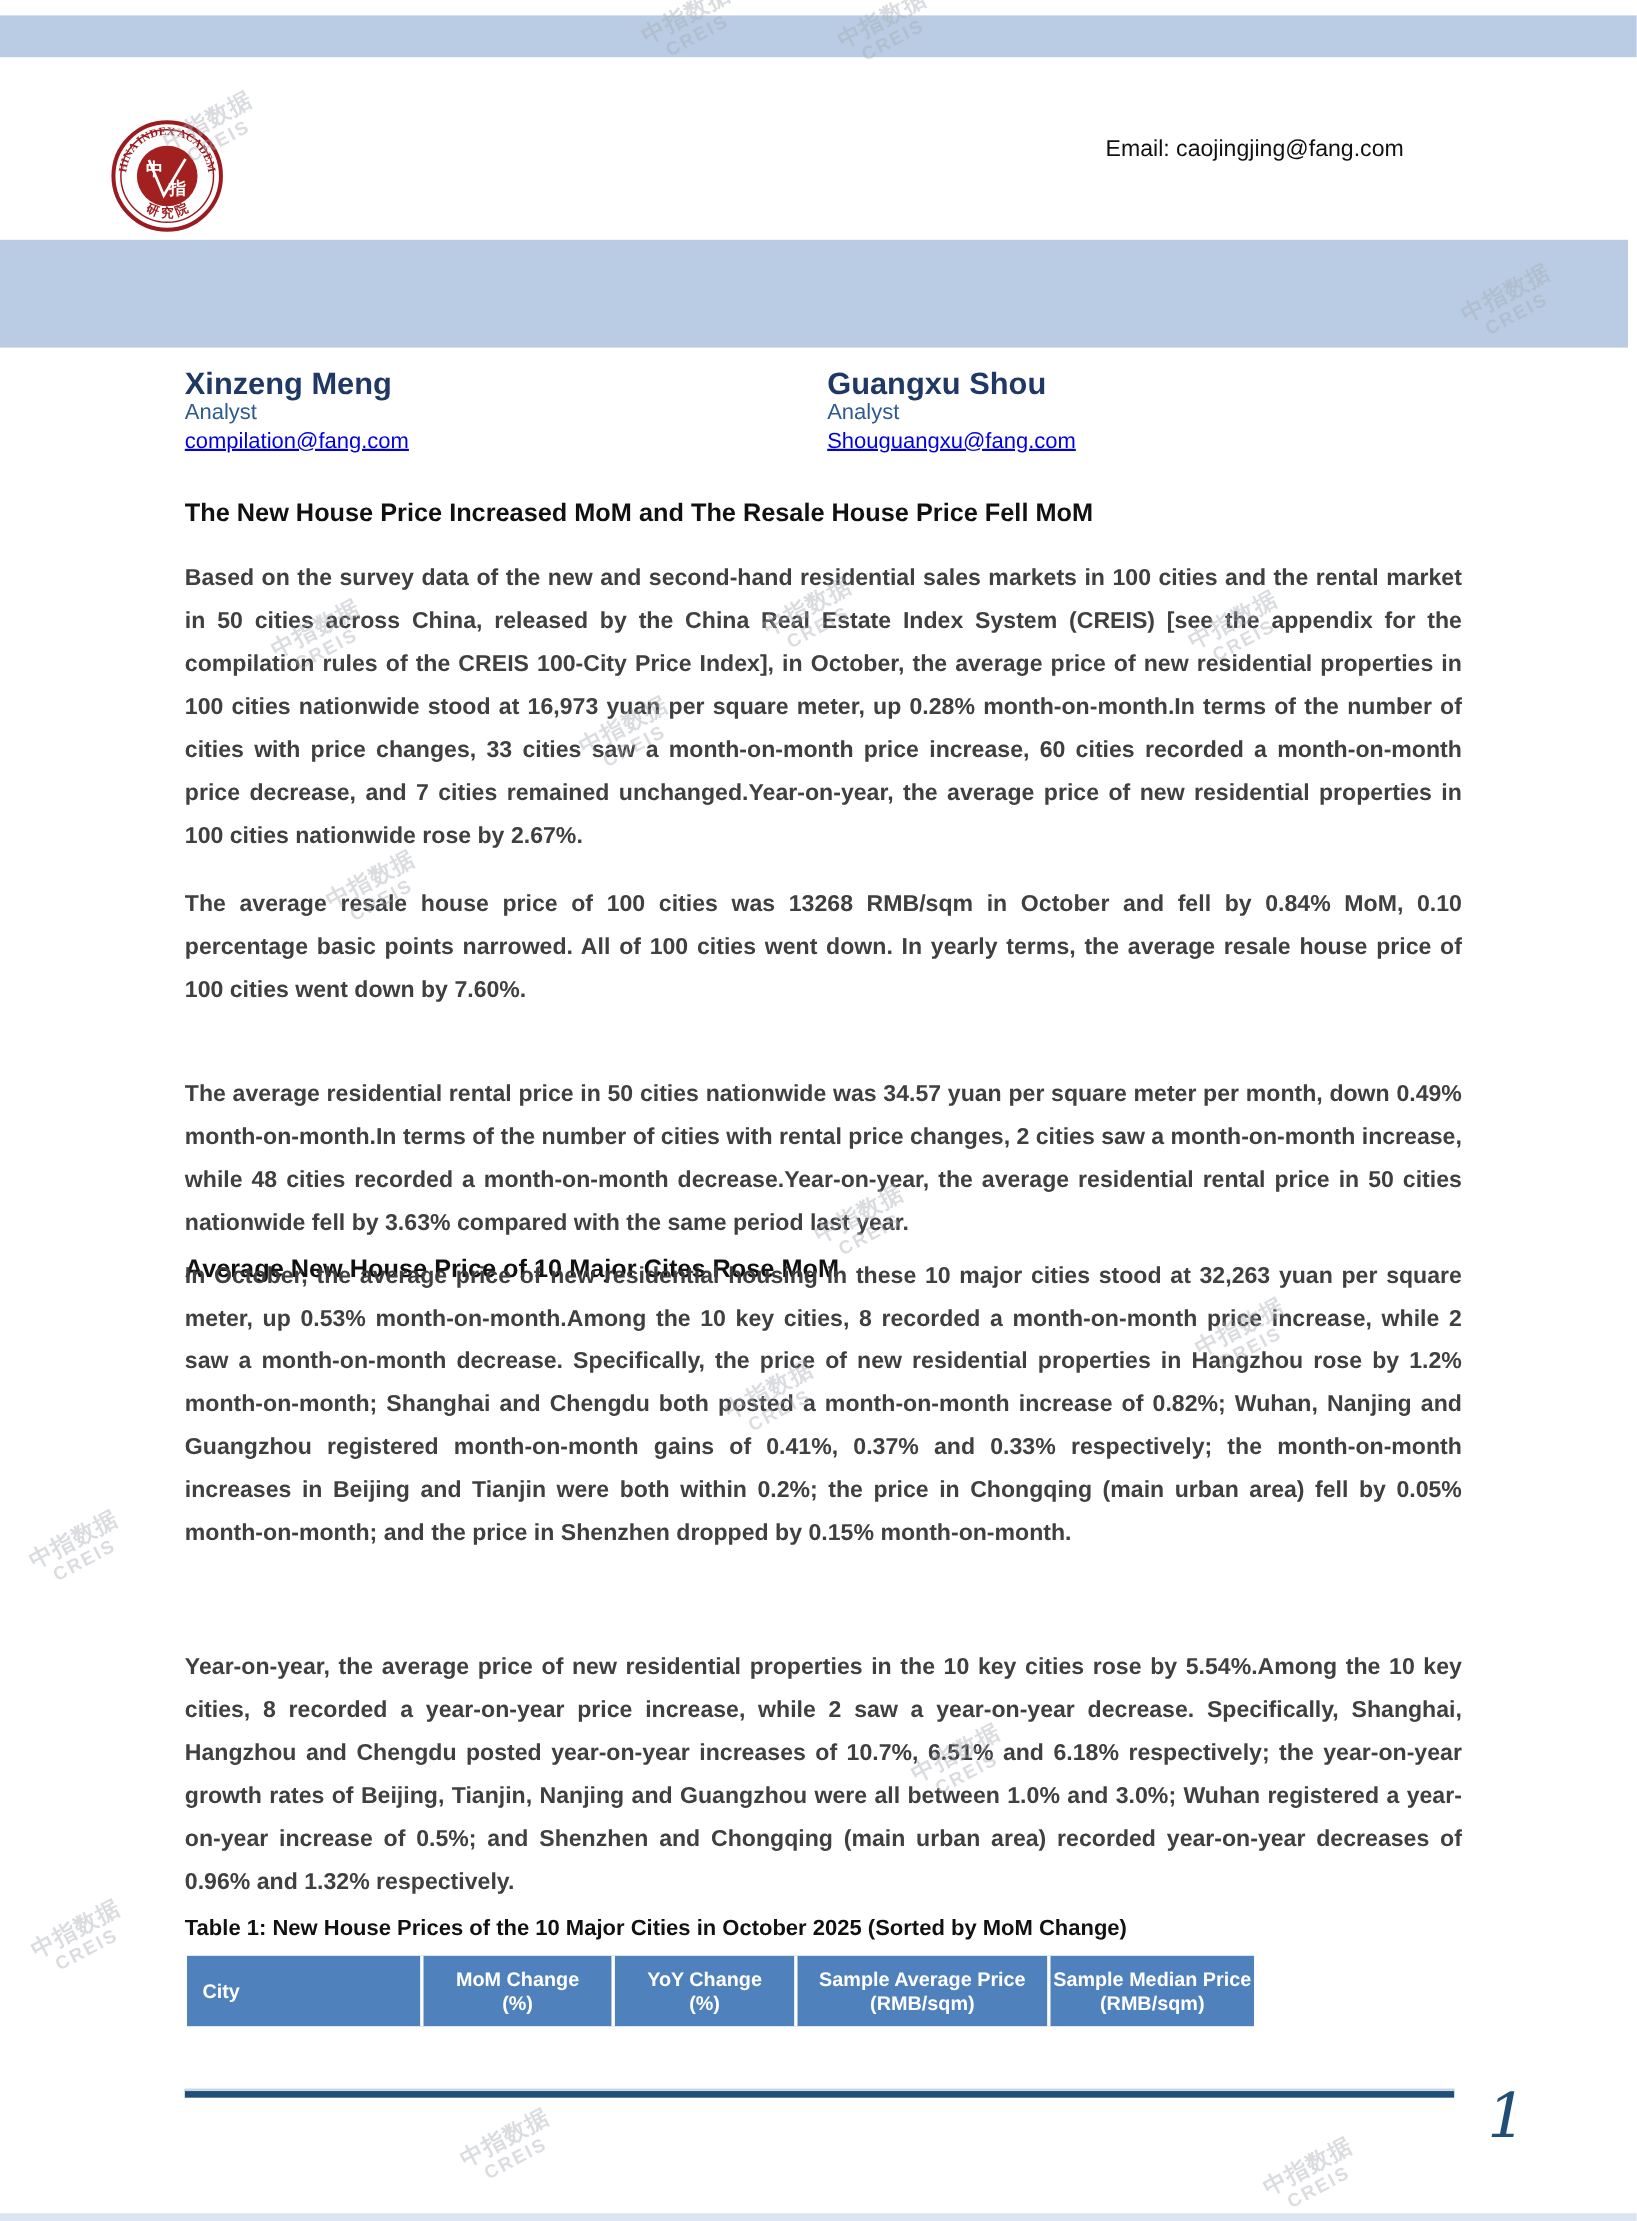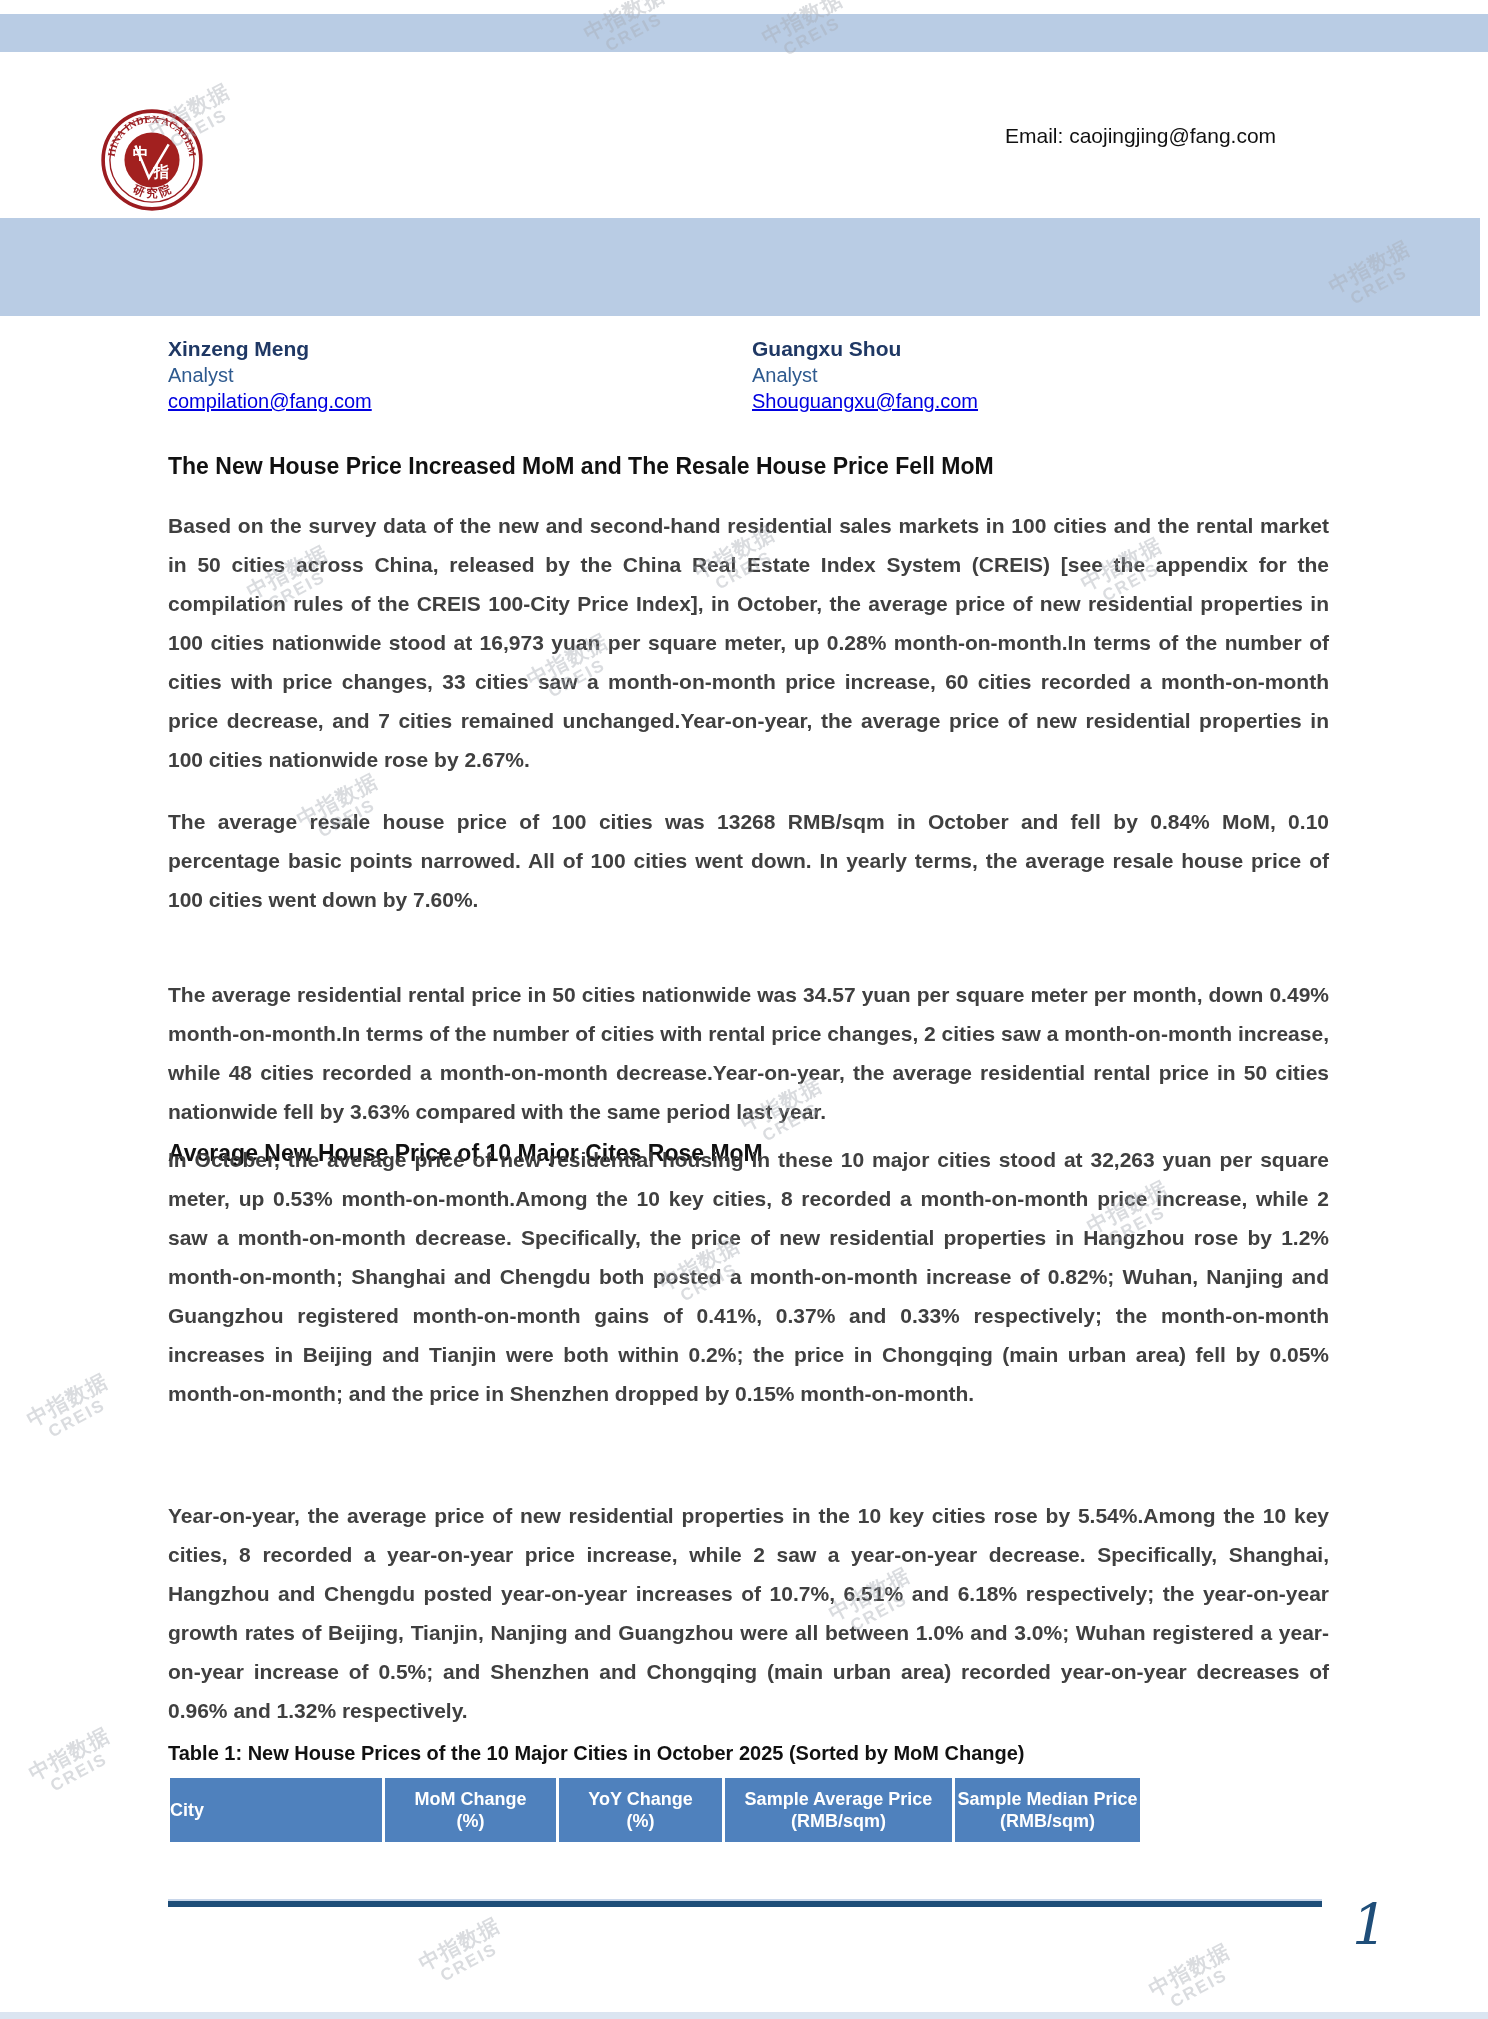--- a/index.html
+++ b/index.html
@@ -13,21 +13,21 @@
   .bottom-strip{position:absolute;left:0;top:2012px;width:1488px;height:7px;background:#dbe5f1;}
 
   .logo{position:absolute;left:100px;top:106px;width:104px;height:108px;}
 
   .email-top{position:absolute;left:1005px;top:124px;font-size:21px;color:#111;}
 
   .analysts{position:absolute;left:168px;top:336px;width:1161px;}
   .analyst{position:absolute;top:0;width:420px;}
   .analyst.col1{left:0;}
   .analyst.col2{left:584px;}
-  .analyst .name{font-weight:bold;color:#1f3864;font-size:21px;line-height:26px;}
+  .analyst .name{font-weight:bold;color:#1f3864;font-size:28px;line-height:26px;}
   .analyst .title{color:#2e5a8f;font-size:20px;line-height:26px;}
   .analyst .email a{color:#0000e0;font-size:20px;line-height:27px;text-decoration:underline;}
 
   .content-block{position:absolute;left:168px;width:1161px;}
   h1.doc-heading{margin:0;font-size:23px;font-weight:bold;color:#111;font-family:"Liberation Sans",sans-serif;}
   .heading-1{top:453px;}
   .heading-2{top:1140px;}
   p.body-par{margin:0;font-size:21px;line-height:39px;text-align:justify;color:#404040;font-weight:bold;}
   .par-1{top:506px;}
   .par-2{top:802px;}
@@ -35,21 +35,21 @@
   .par-4{top:1140px;}
   .par-5{top:1496px;}
 
   .table-caption{position:absolute;left:168px;top:1742px;font-size:20px;font-weight:bold;color:#111;}
   .price-table{position:absolute;left:170px;top:1778px;width:970px;height:64px;display:flex;}
   .th-cell{
     background:#4f81bd;color:#ffffff;font-weight:bold;font-size:18px;line-height:22px;
     display:flex;align-items:center;justify-content:center;text-align:center;
     white-space:pre-line;box-sizing:border-box;border-left:3px solid #ffffff;
   }
-  .th-cell:first-child{border-left:none;justify-content:flex-start;text-align:left;}
+  .th-cell:first-child{border-left:none;justify-content:flex-start;text-align:left;padding-left:14px;}
   .col-city{width:212px;}
   .col-mom{width:174px;}
   .col-yoy{width:166px;}
   .col-avg{width:230px;}
   .col-med{width:188px;}
 
   .footer-rule{position:absolute;left:168px;top:1899px;width:1154px;height:6px;background:#1f4e79;border-top:2px solid #c8d6ea;}
   .page-number{position:absolute;left:1352px;top:1892px;font-family:"DejaVu Serif",serif;font-style:italic;font-size:56px;color:#1f4e79;}
 
   .wm{

